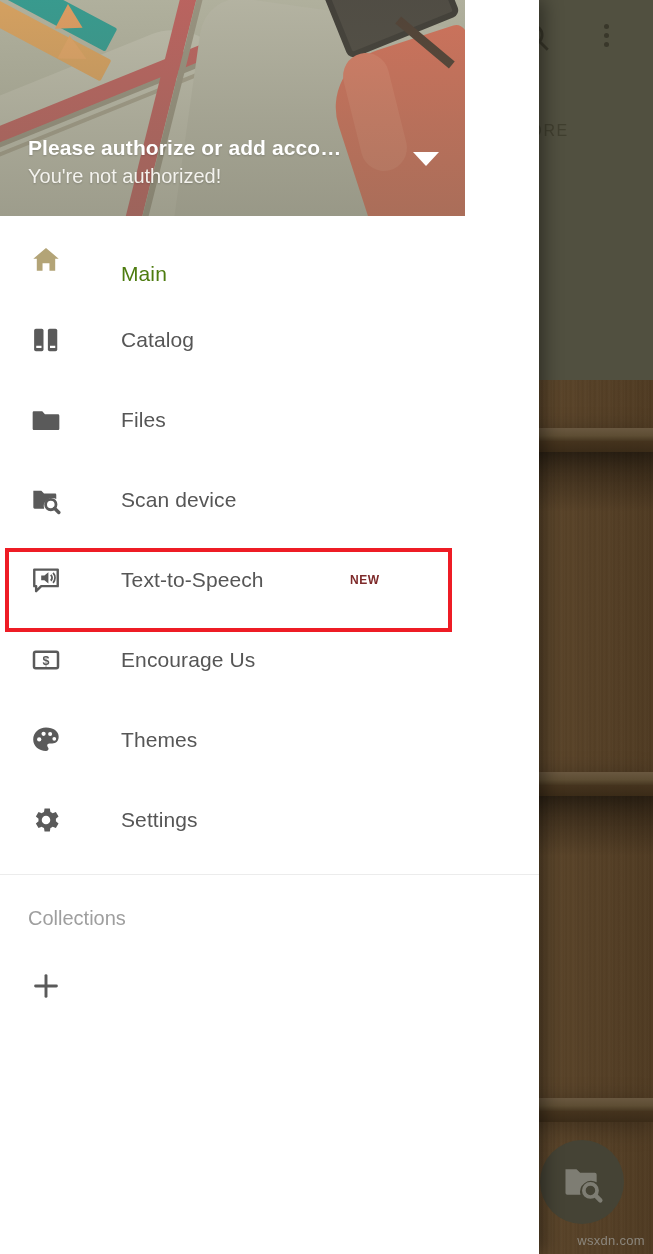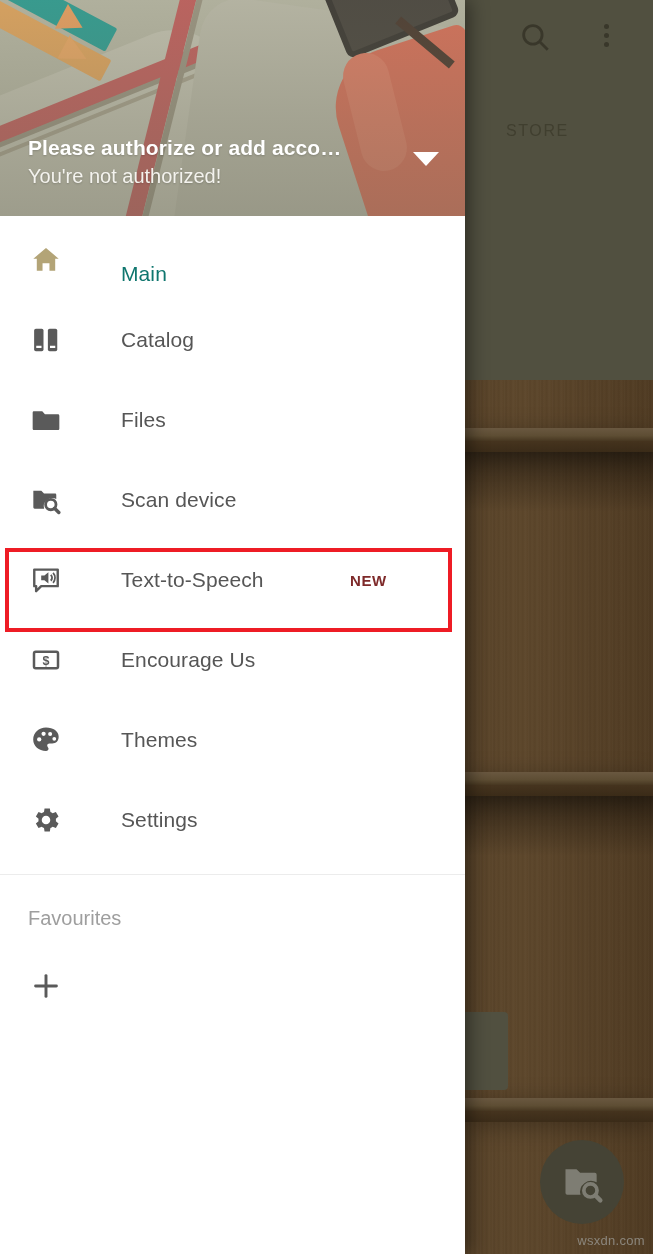--- a/index.html
+++ b/index.html
@@ -91,21 +91,21 @@
   
   #scrim {
     position: absolute; left: 465px; top: 0; width: 188px; height: 1254px;
     background: rgba(0,0,0,0.25);
     pointer-events: none;
   }
 
   
   #drawer {
     position: absolute; left: 0; top: 0;
-    width: 465px; height: 1254px;
+    width: 539px; height: 1254px;
     background: #ffffff;
     box-shadow: 4px 0 18px rgba(0,0,0,0.45);
     overflow: hidden;
   }
 
   
   #drawer-header {
     position: relative; width: 465px; height: 216px;
     background: #b7b7a4;
     overflow: hidden;
@@ -218,25 +218,25 @@
     width: 36px; height: 36px;
     display: flex; align-items: center; justify-content: center;
     flex: 0 0 36px;
     color: #5a5a5a;
   }
   .menu-label {
     margin-left: 57px;
     font-size: 21px; color: #565656; font-weight: 400;
     letter-spacing: .1px;
   }
-  .menu-row.active .menu-label { color: #0f766e; margin-top: 27px; }
+  .menu-row.active .menu-label { color: #4d7c0f; margin-top: 27px; }
   .menu-row.active .menu-icon { color: #b3a477; }
   .badge-new {
     position: absolute; left: 350px;
-    font-size: 15px; font-weight: 700; color: #7e2a2a;
+    font-size: 12px; font-weight: 700; color: #7e2a2a;
     letter-spacing: .6px;
   }
   .row-count {
     position: absolute; left: 378px;
     font-size: 20px; color: #b9b9b9;
   }
 
   
   #files-highlight {
     position: absolute; left: 5px; top: 548px;
@@ -418,21 +418,21 @@
         <span class="menu-icon">
           <svg width="32" height="32" viewBox="0 0 24 24" fill="currentColor">
             <path d="M19.4 13a7.6 7.6 0 0 0 0-2l2-1.6-2-3.4-2.4 1a7.6 7.6 0 0 0-1.7-1l-.4-2.6H10.9l-.4 2.6c-.6.2-1.2.6-1.7 1l-2.4-1-2 3.4L6.4 11a7.6 7.6 0 0 0 0 2l-2 1.6 2 3.4 2.4-1c.5.4 1.1.8 1.7 1l.4 2.6h4l.4-2.6c.6-.2 1.2-.6 1.7-1l2.4 1 2-3.4zM12 15.2A3.2 3.2 0 1 1 12 8.8a3.2 3.2 0 0 1 0 6.4z"></path>
           </svg>
         </span>
         <span class="menu-label">Settings</span>
       </div>
 
       <div id="section-divider"></div>
 
-      <div id="collections-header">Favourites</div>
+      <div id="collections-header">Collections</div>
 
       <div id="collections-list">
 
         <div class="menu-row">
           <span class="menu-icon">
             <svg width="32" height="32" viewBox="0 0 24 24" stroke="currentColor" stroke-width="2.2" stroke-linecap="round">
               <line x1="12" y1="4.2" x2="12" y2="19.8"></line>
                 <line x1="4.2" y1="12" x2="19.8" y2="12"></line>
             </svg>
           </span>

